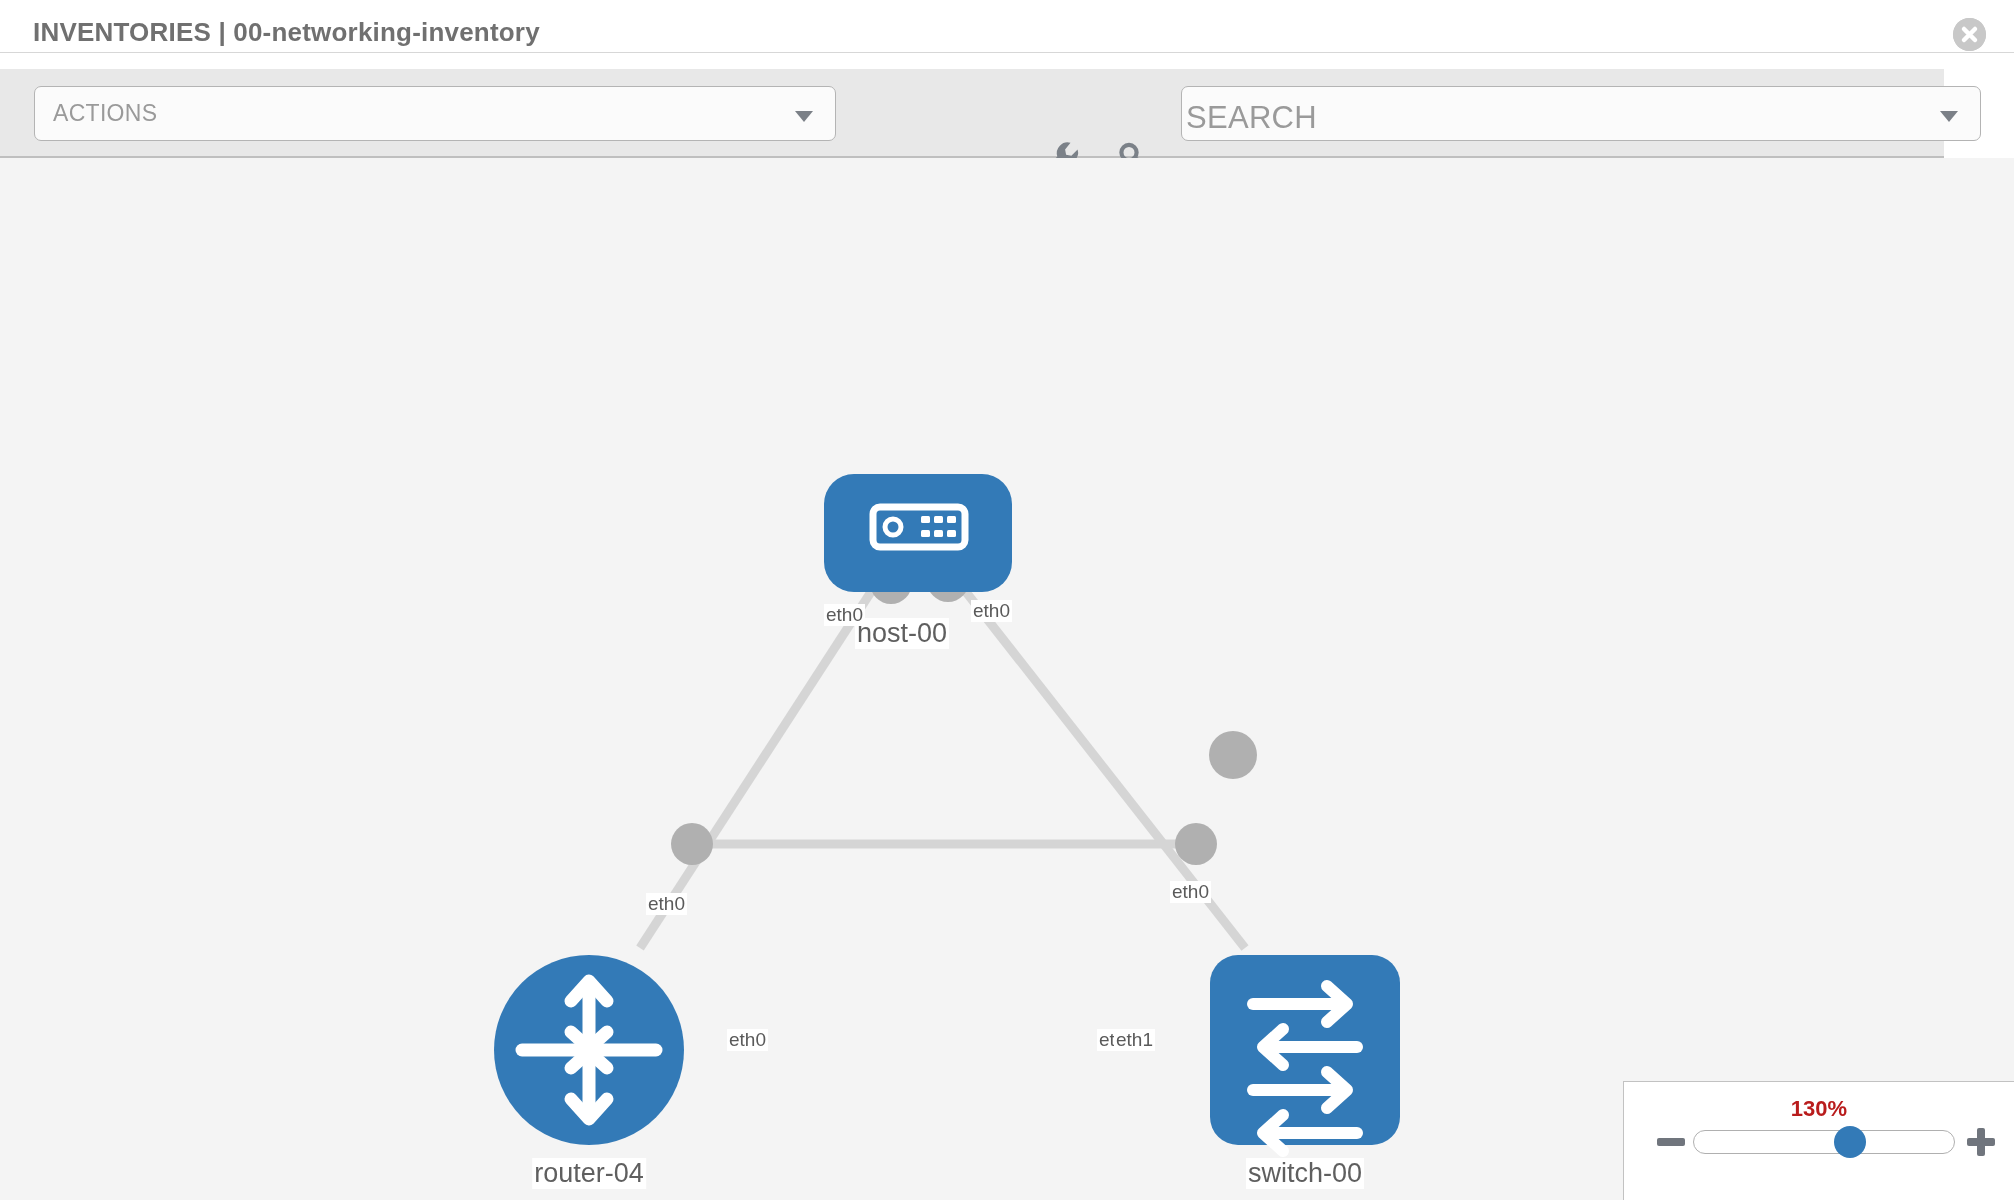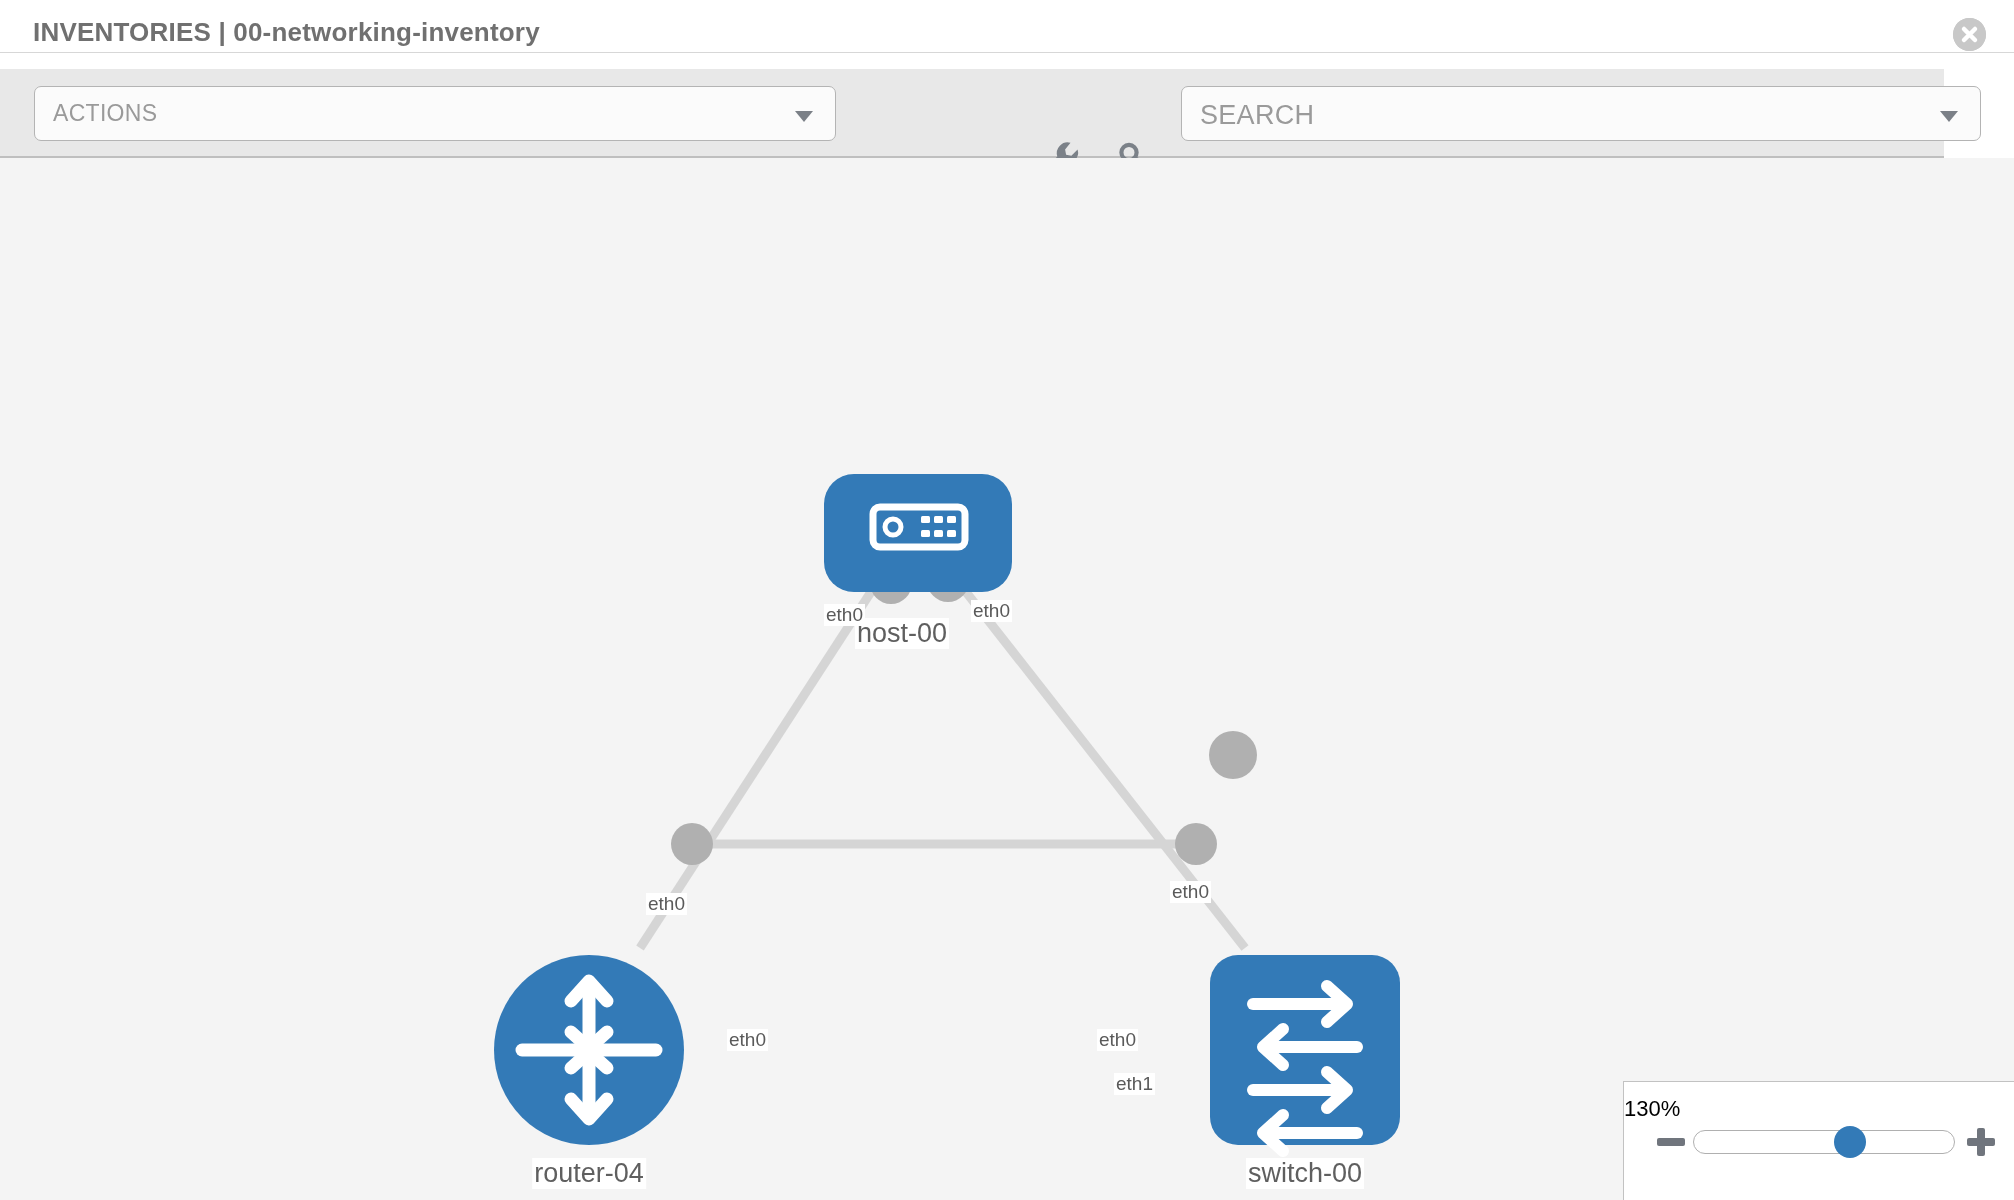--- a/index.html
+++ b/index.html
@@ -107,23 +107,23 @@
     top: 17px;
     width: 800px;
     height: 55px;
     background: #fbfbfb;
     border: 1px solid #b4b4b4;
     border-radius: 7px;
     box-sizing: border-box;
   }
   .search-label {
     position: absolute;
-    left: 18px;
+    left: 4px;
     top: 13px;
-    font-size: 27px;
+    font-size: 31px;
     color: #9a9a9a;
     letter-spacing: 0.3px;
   }
 
   
   .canvas {
     position: absolute;
     left: 0; top: 158px;
     width: 2014px;
     height: 1042px;
@@ -162,23 +162,24 @@
     background: #ffffff;
     border: 1px solid #c2c2c2;
     border-right: none;
     border-bottom: none;
     box-sizing: border-box;
   }
   .zoom-pct {
     position: absolute;
     top: 14px;
     width: 100%;
-    text-align: left;
+    text-align: center;
     font-size: 22px;
-    color: #000000;
+    color: #b91c1c;
+    font-weight: bold;
   }
   .zoom-minus {
     position: absolute;
     left: 33px;
     top: 56px;
     width: 28px;
     height: 8px;
     border-radius: 2px;
     background: #70757d;
     cursor: pointer;
@@ -340,21 +341,21 @@
 
     <div class="node-label" style="left:902px; top:430px;margin-top:30px;">host-00</div>
     <div class="node-label" style="left:589px; top:1000px;">router-04</div>
     <div class="node-label" style="left:1305px; top:1000px;">switch-00</div>
 
     <div class="edge-label" style="left:824px; top:446px;">eth0</div>
     <div class="edge-label" style="left:971px; top:442px;">eth0</div>
     <div class="edge-label" style="left:646px; top:735px;">eth0</div>
     <div class="edge-label" style="left:1170px; top:723px;">eth0</div>
     <div class="edge-label" style="left:1097px; top:871px;">eth0</div>
-    <div class="edge-label" style="left:1114px; top:871px;margin-top:44px;">eth1</div>
+    <div class="edge-label" style="left:1114px; top:871px;">eth1</div>
     <div class="edge-label" style="left:727px; top:871px;">eth0</div>
   </div>
 
   <div class="zoom-panel">
     <div class="zoom-pct">130%</div>
     <div class="zoom-minus"></div>
     <div class="zoom-track">
       <div class="zoom-thumb" style="left: 60%;"></div>
     </div>
     <div class="zoom-plus"></div>

